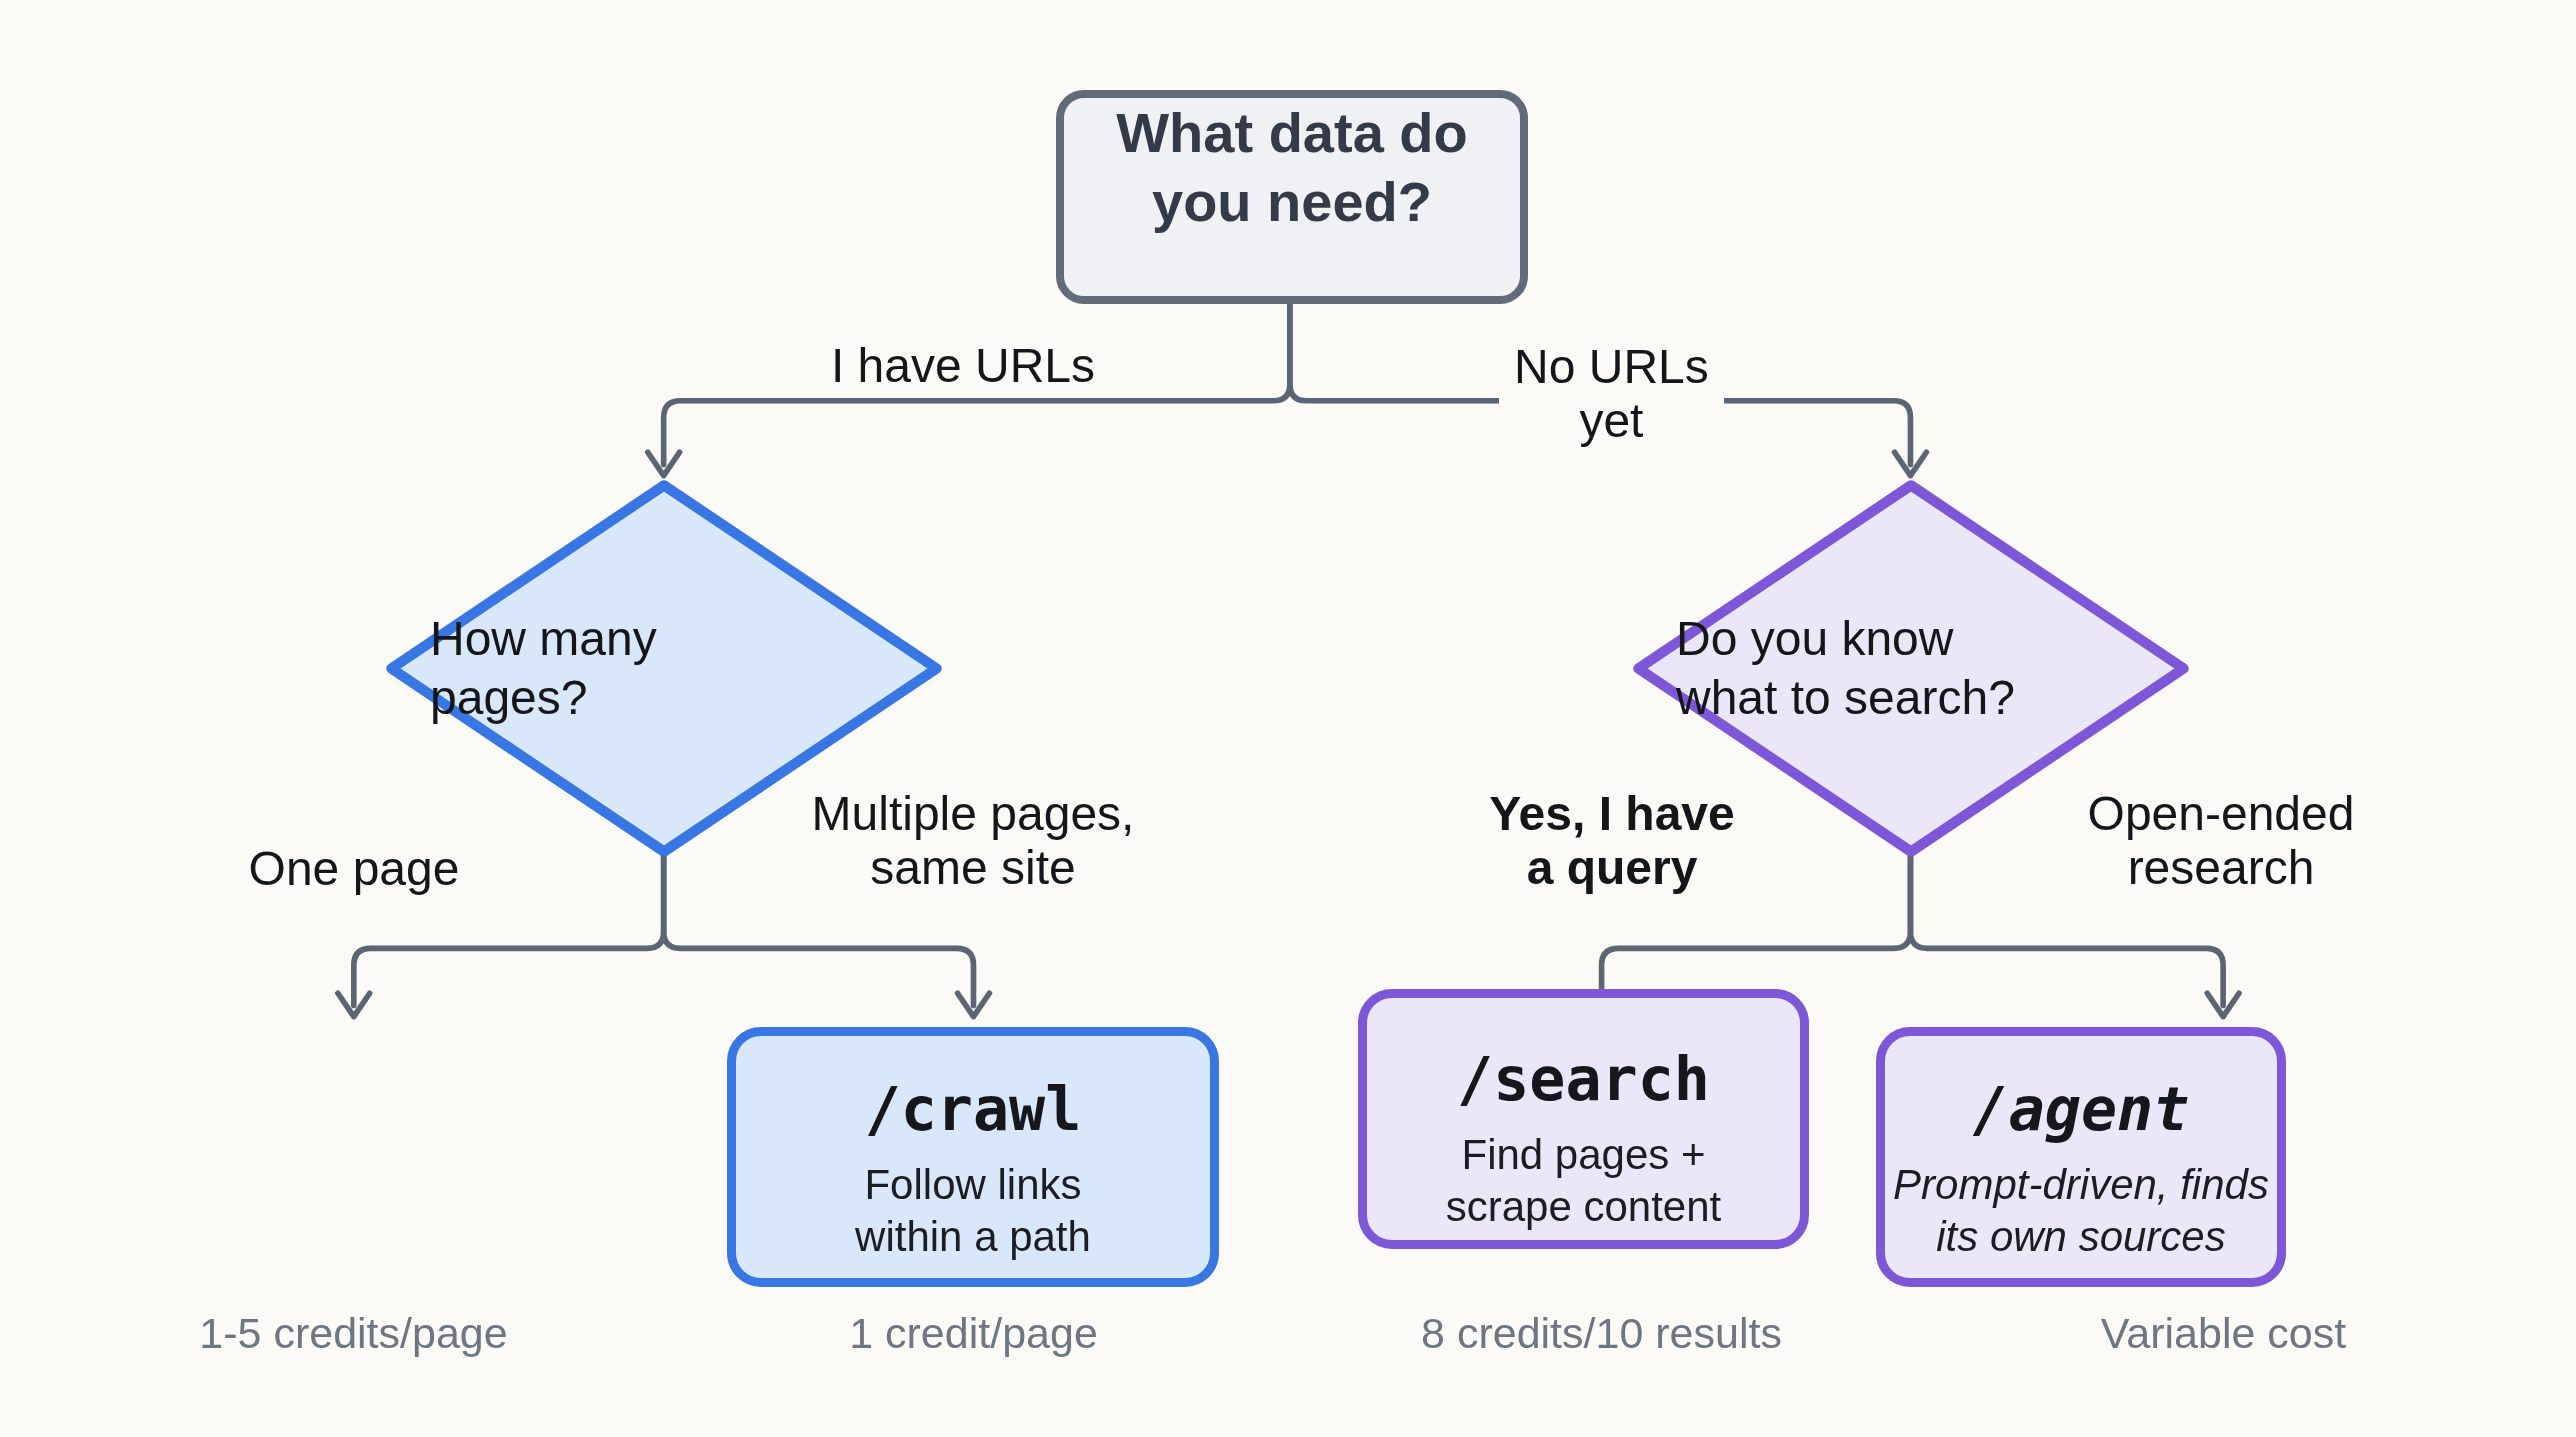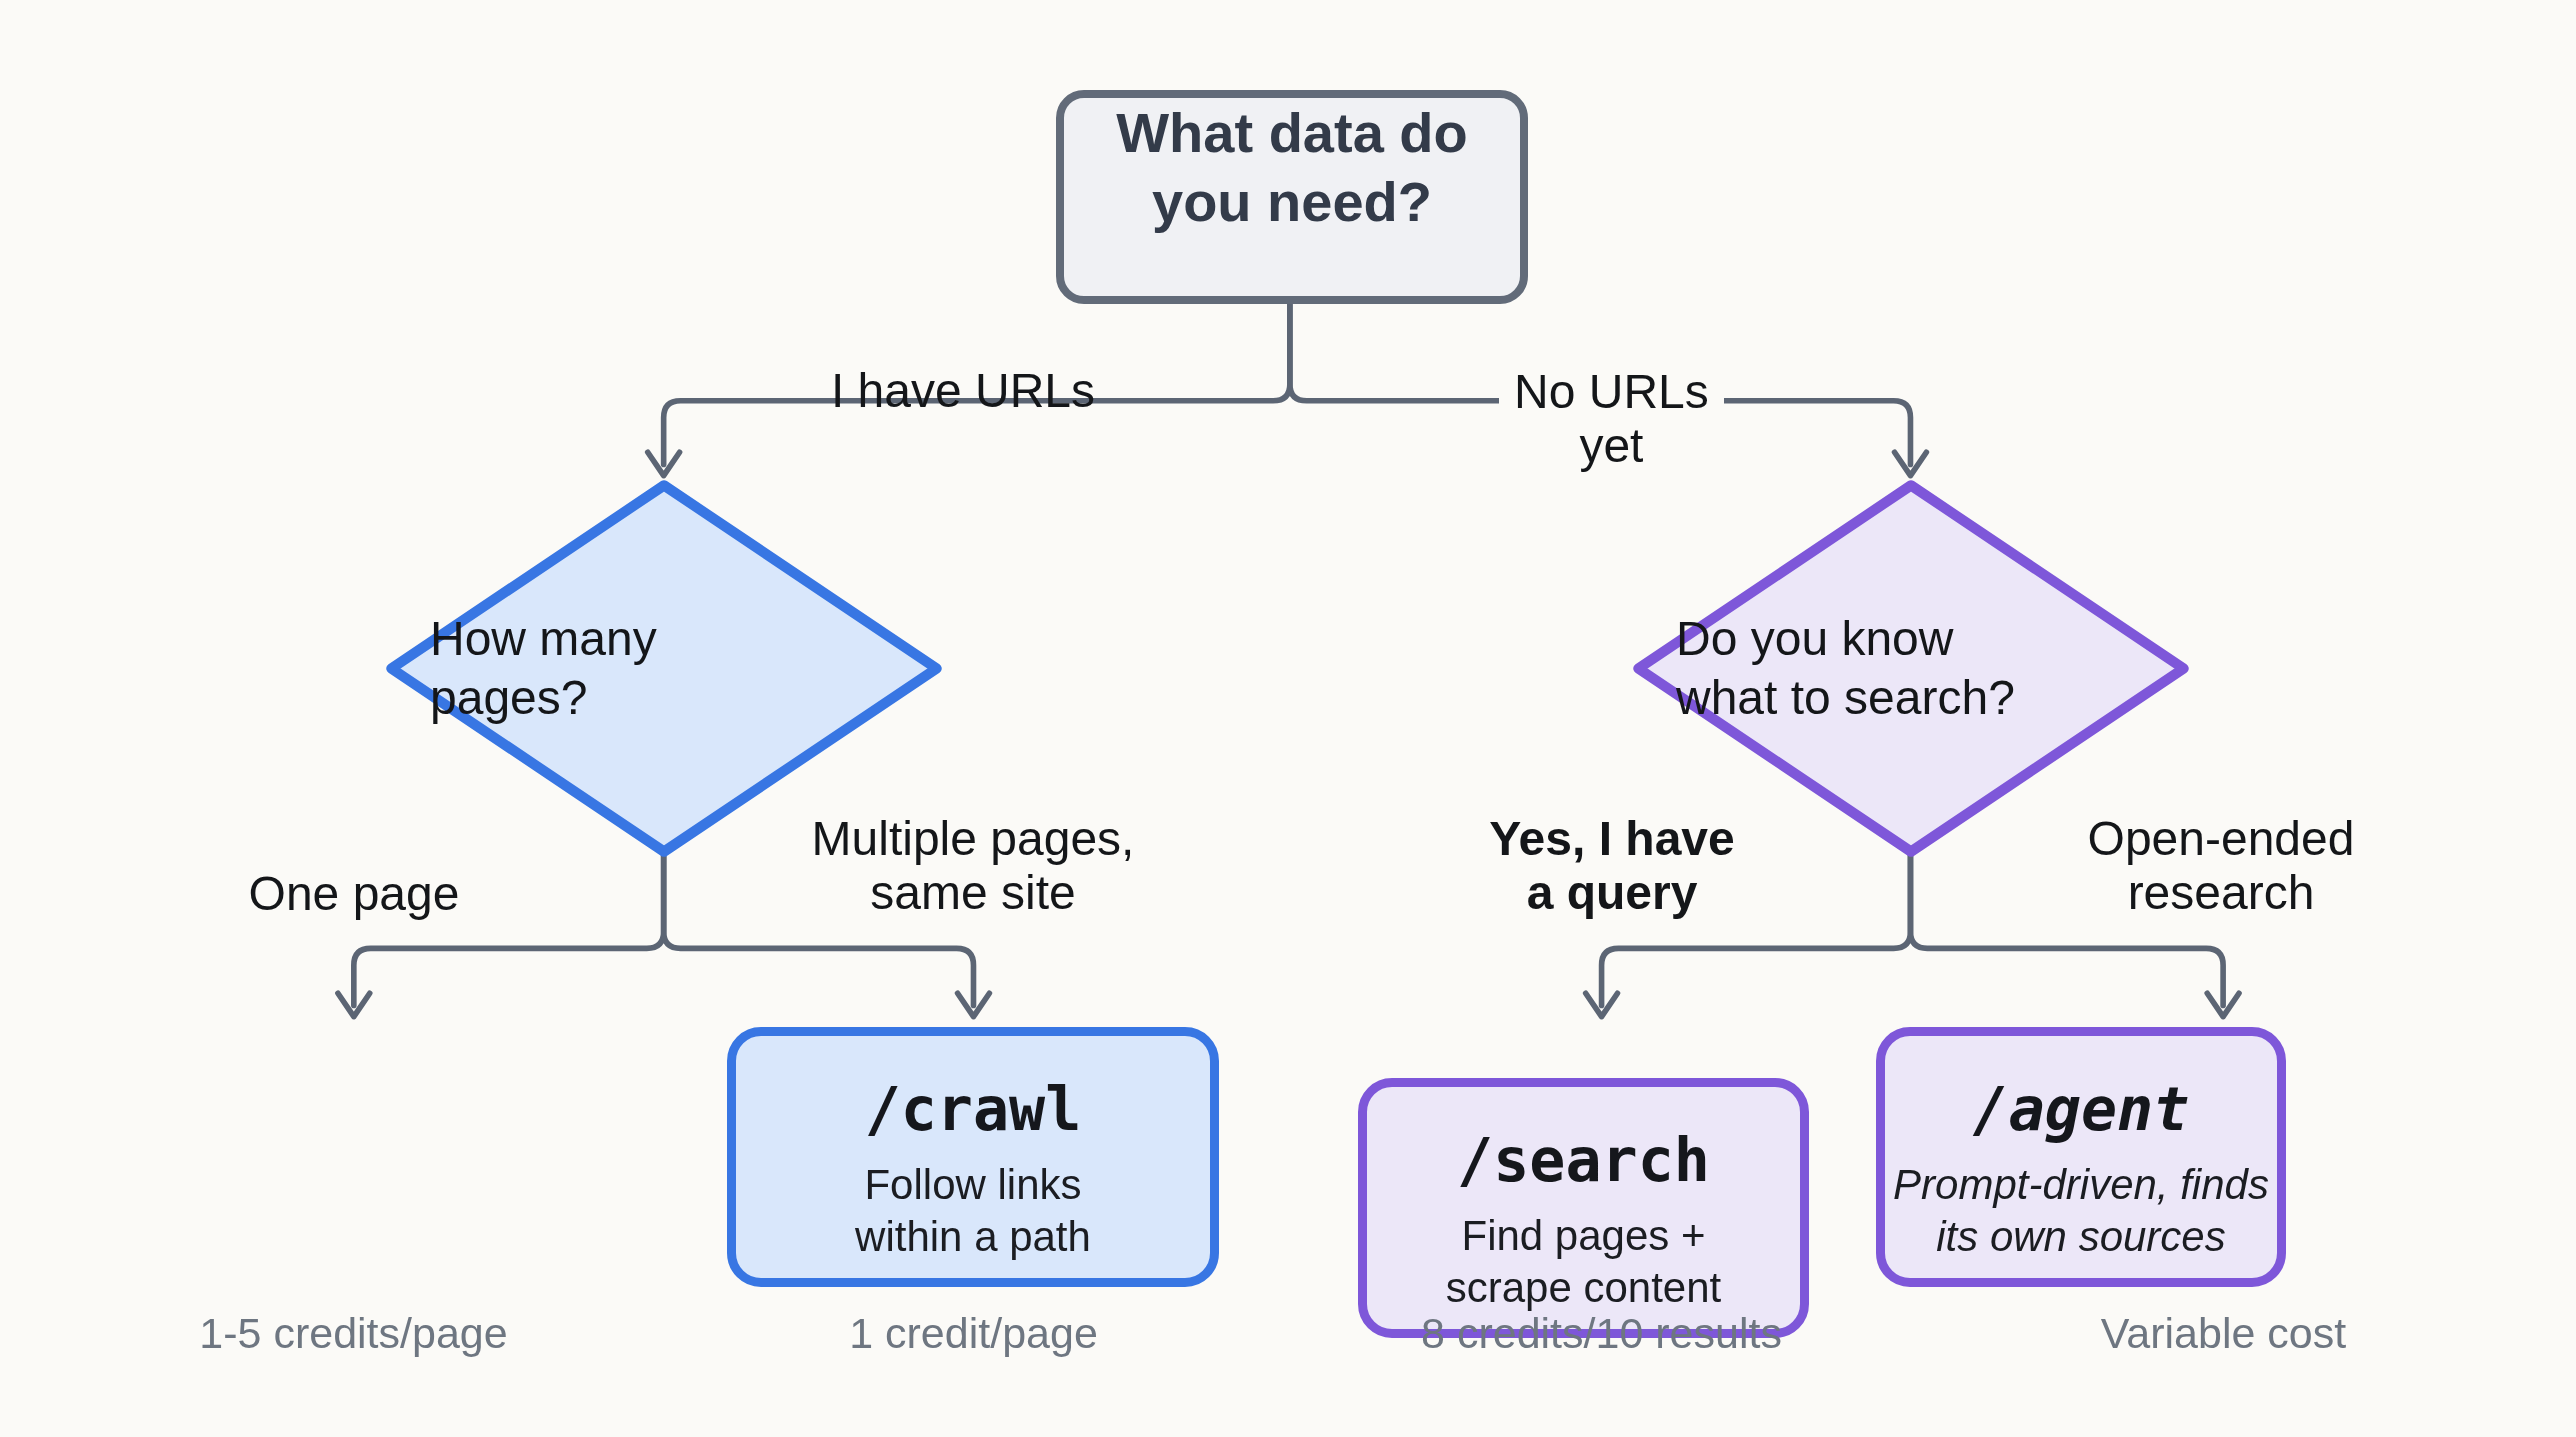--- a/index.html
+++ b/index.html
@@ -34,21 +34,21 @@
     background:var(--root-fill);border:8.4px solid var(--root-border);border-radius:28px;
     color:var(--root-text);font-weight:bold;font-size:56px;line-height:69px;
   }
   .diamond-svg{position:absolute;z-index:2;}
   .diamond-label{
     position:absolute;z-index:3;text-align:left;color:var(--label-text);
     font-size:48px;line-height:59px;
   }
   .edge-label{
     position:absolute;z-index:3;text-align:center;color:var(--label-text);
-    font-size:48px;line-height:54px;margin-top:25px;
+    font-size:48px;line-height:54px;
   }
   .edge-label.clears-line{background:var(--background);padding:0 9.4px;}
   .endpoint{
     height:260px;border-radius:34px;border:9.4px solid;padding-top:37px;
     justify-content:flex-start;
   }
   .endpoint.blue{background:var(--blue-fill);border-color:var(--blue-border);}
   .endpoint.purple{background:var(--purple-fill);border-color:var(--purple-border);}
   .endpoint .name{
     font-family:"DejaVu Sans Mono", monospace;font-weight:bold;
@@ -131,21 +131,21 @@
     <div>research</div>
   </div>
 
   <div class="node endpoint blue" style="left:727px;top:1027px;width:492px;">
     <div class="name">/crawl</div>
     <div class="desc">
       <div>Follow links</div>
       <div>within a path</div>
     </div>
   </div>
-  <div class="node endpoint purple" style="left:1358px;top:1078px;width:451px;">
+  <div class="node endpoint purple" style="left:1358px;top:989px;width:451px;justify-content:center;">
     <div class="name">/search</div>
     <div class="desc">
       <div>Find pages +</div>
       <div>scrape content</div>
     </div>
   </div>
   <div class="node endpoint purple" style="left:1876px;top:1027px;width:410px;font-style:italic;">
     <div class="name">/agent</div>
     <div class="desc">
       <div>Prompt-driven, finds</div>

